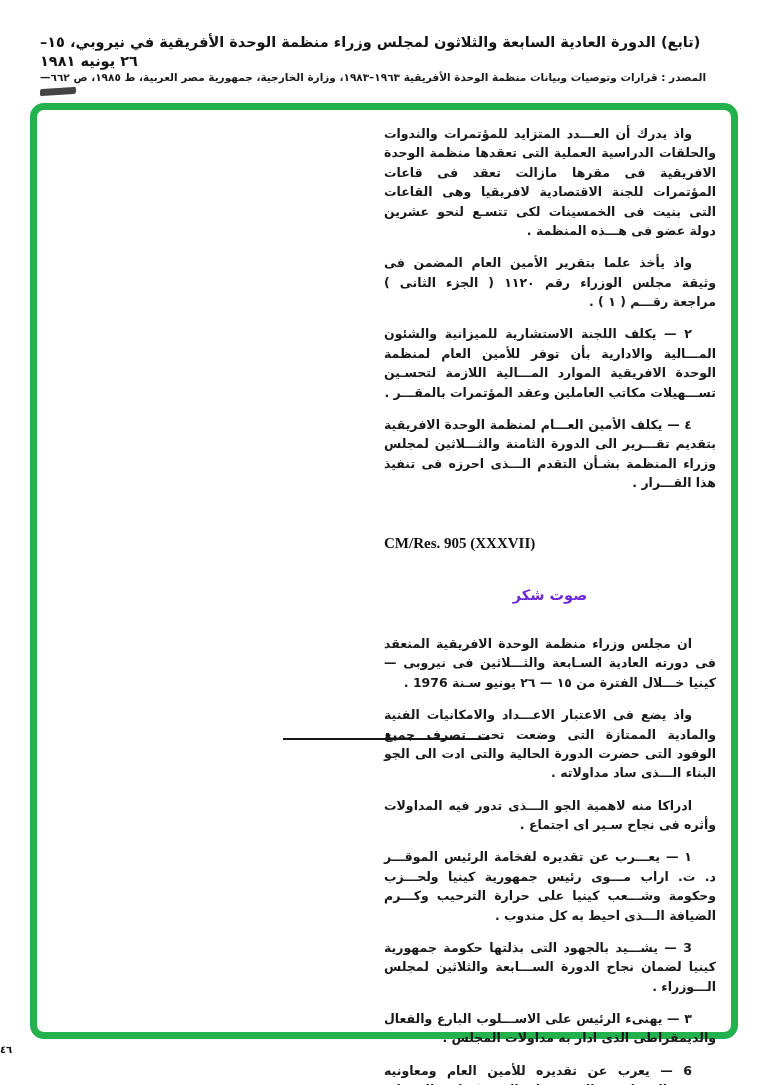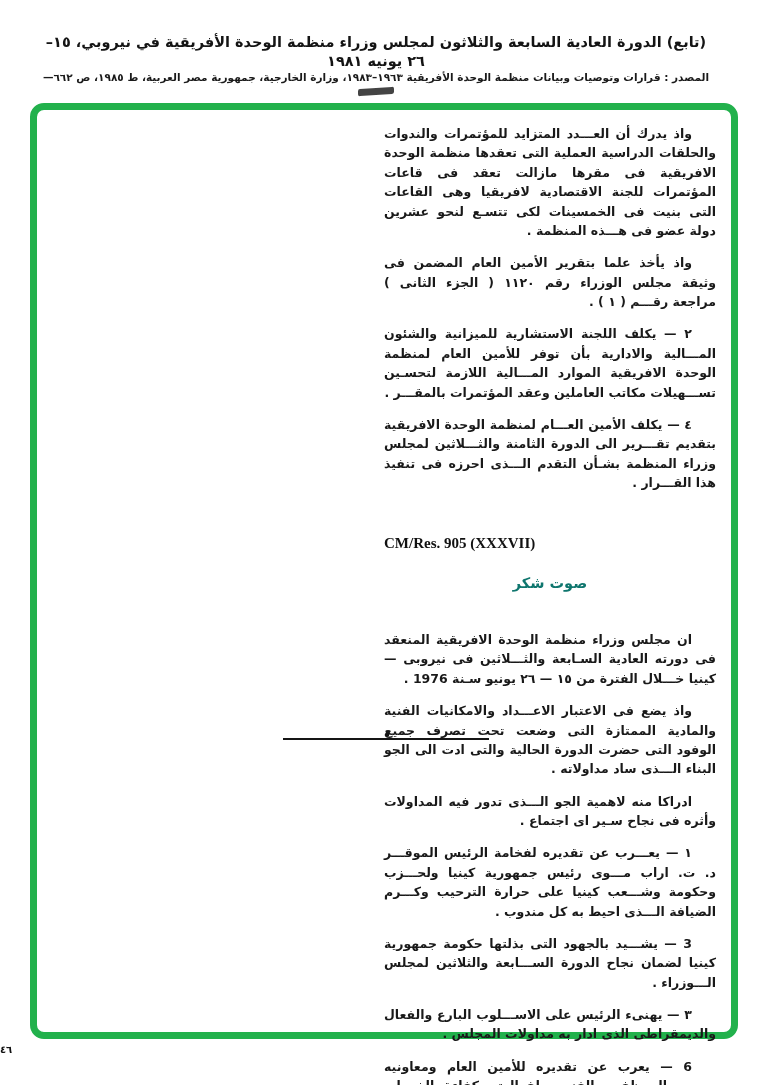--- a/index.html
+++ b/index.html
@@ -9,21 +9,21 @@
     width:768px; height:1085px;
     background:#ffffff;
     font-family:"DejaVu Sans", sans-serif;
     color:#1b1b1b;
     overflow:hidden;
   }
 
   
   .page-header {
     position:absolute; top:33px; right:56px; left:40px;
-    direction:rtl; text-align:center;
+    direction:rtl; text-align:left;
   }
   .hdr-session {
     font-size:14.5px; font-weight:bold; letter-spacing:0;
     color:#141414; line-height:1.3;
   }
   .hdr-source {
     font-size:10.5px; font-weight:bold; color:#1a1a1a;
     line-height:1.3;
   }
   .smudge {
@@ -53,25 +53,25 @@
     line-height:1.55;
     color:#191919;
   }
   .col p { margin:0 0 13px; text-indent:24px; }
 
   .col-left { padding-top:11px; }
   .doc-ref {
     direction:ltr; text-align:left;
     font-family:"Liberation Serif", "DejaVu Serif", serif;
     font-weight:bold; font-size:15px; color:#111;
-    margin:0 0 16px;
+    margin:0 0 28px;
   }
   .res-title {
     text-align:center; font-size:14.5px; font-weight:bold;
-    margin:0 0 36px; color:#0f766e;
+    margin:0 0 28px; color:#6d28d9;
   }
 
   .mid-rule {
     position:absolute; left:246px; top:628px;
     width:206px; height:2px; background:#151515;
   }
   .mid-rule::before {
     content:""; position:absolute; left:103px; top:-5px;
     width:3px; height:3px; background:#151515;
   }

